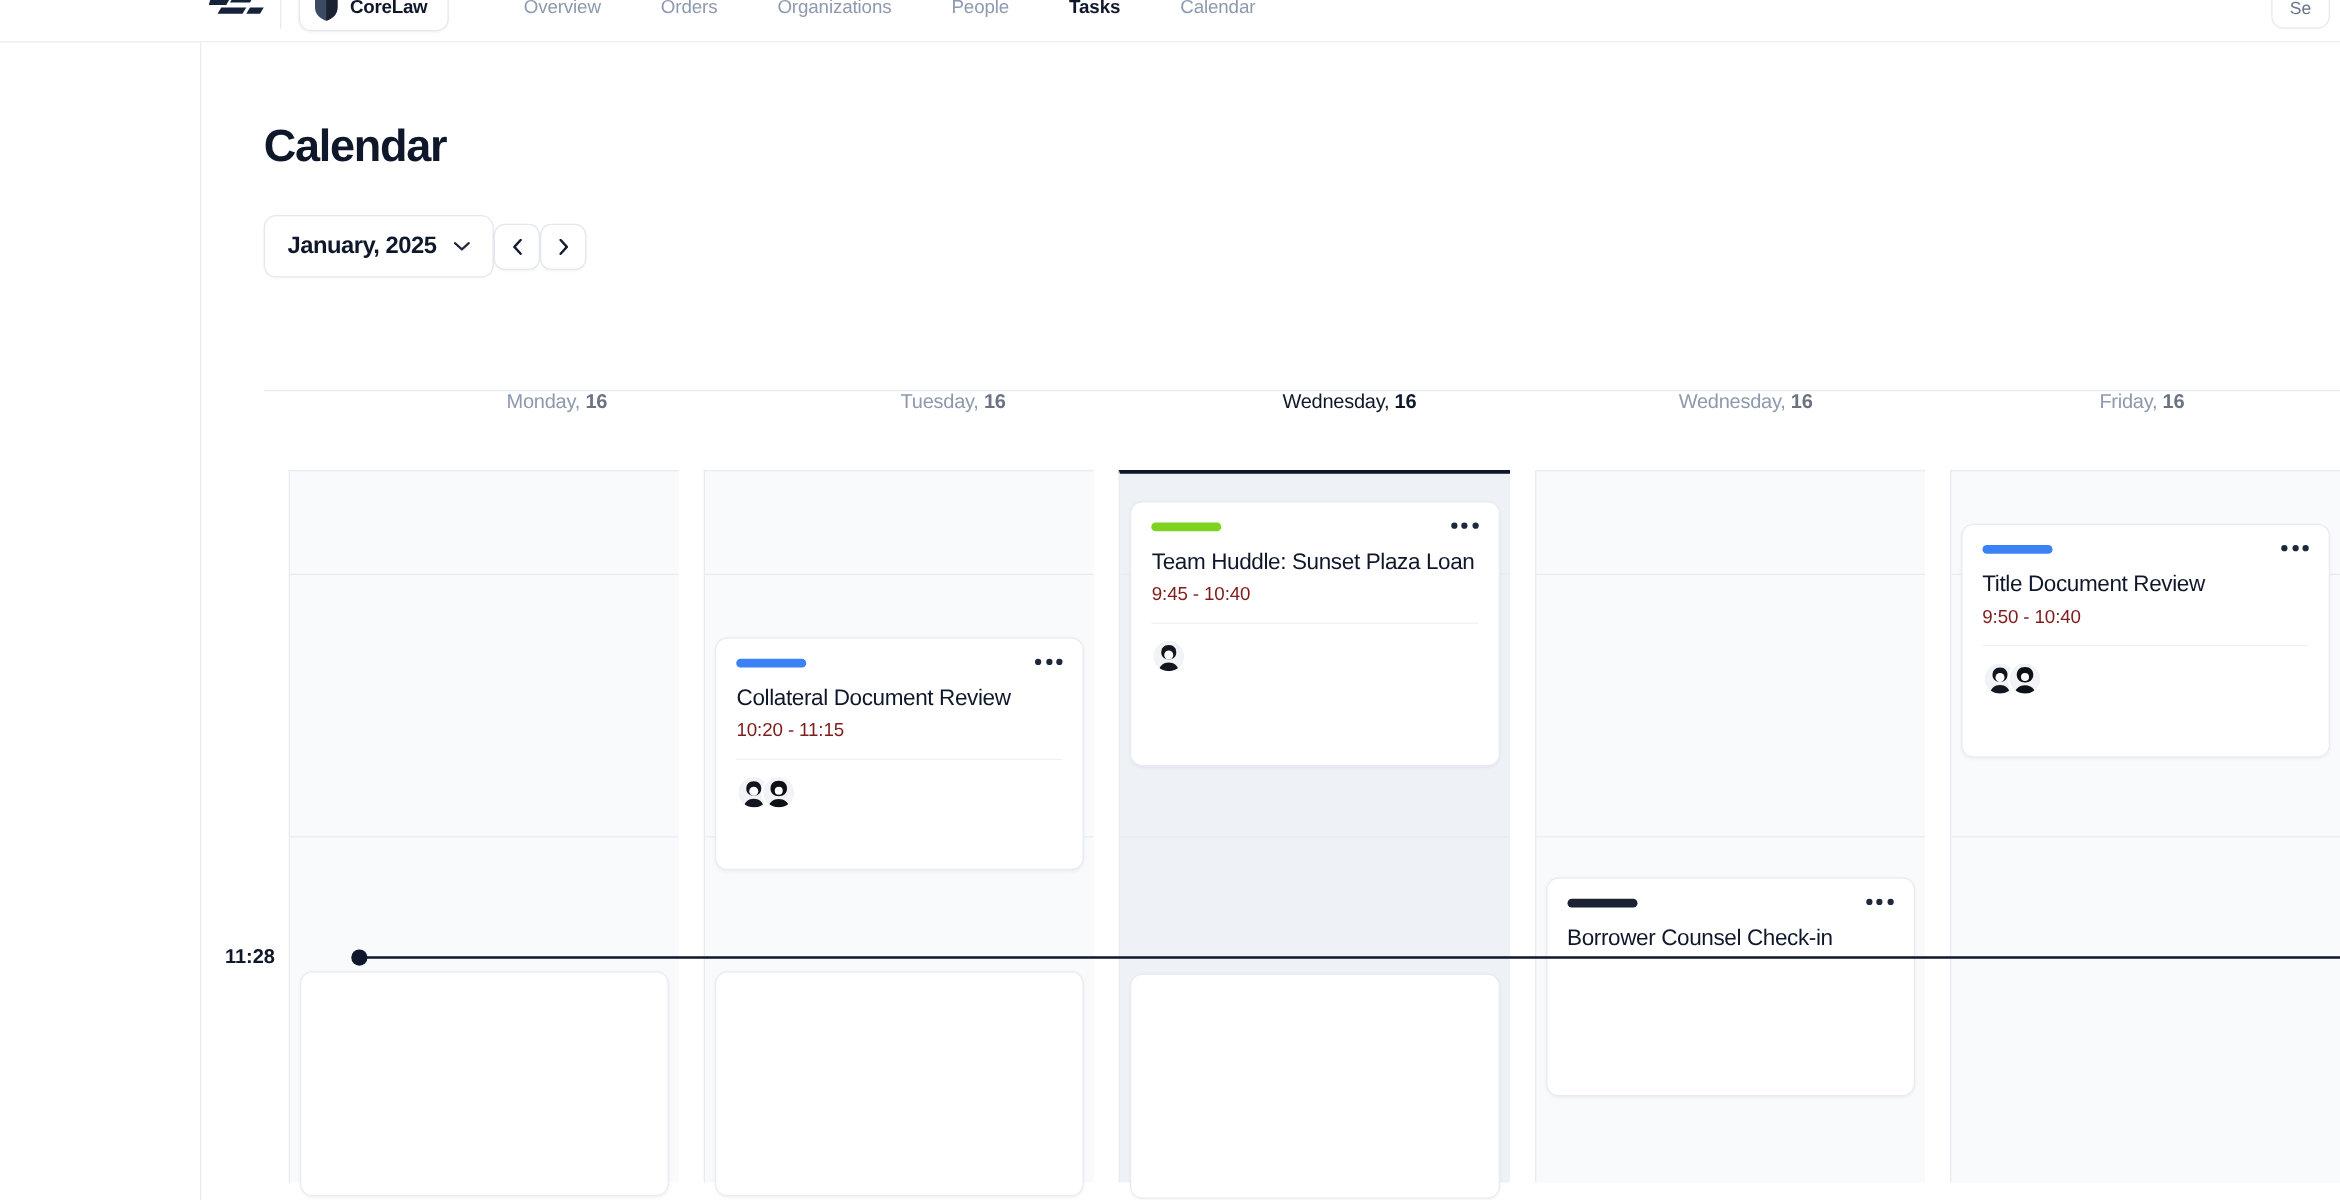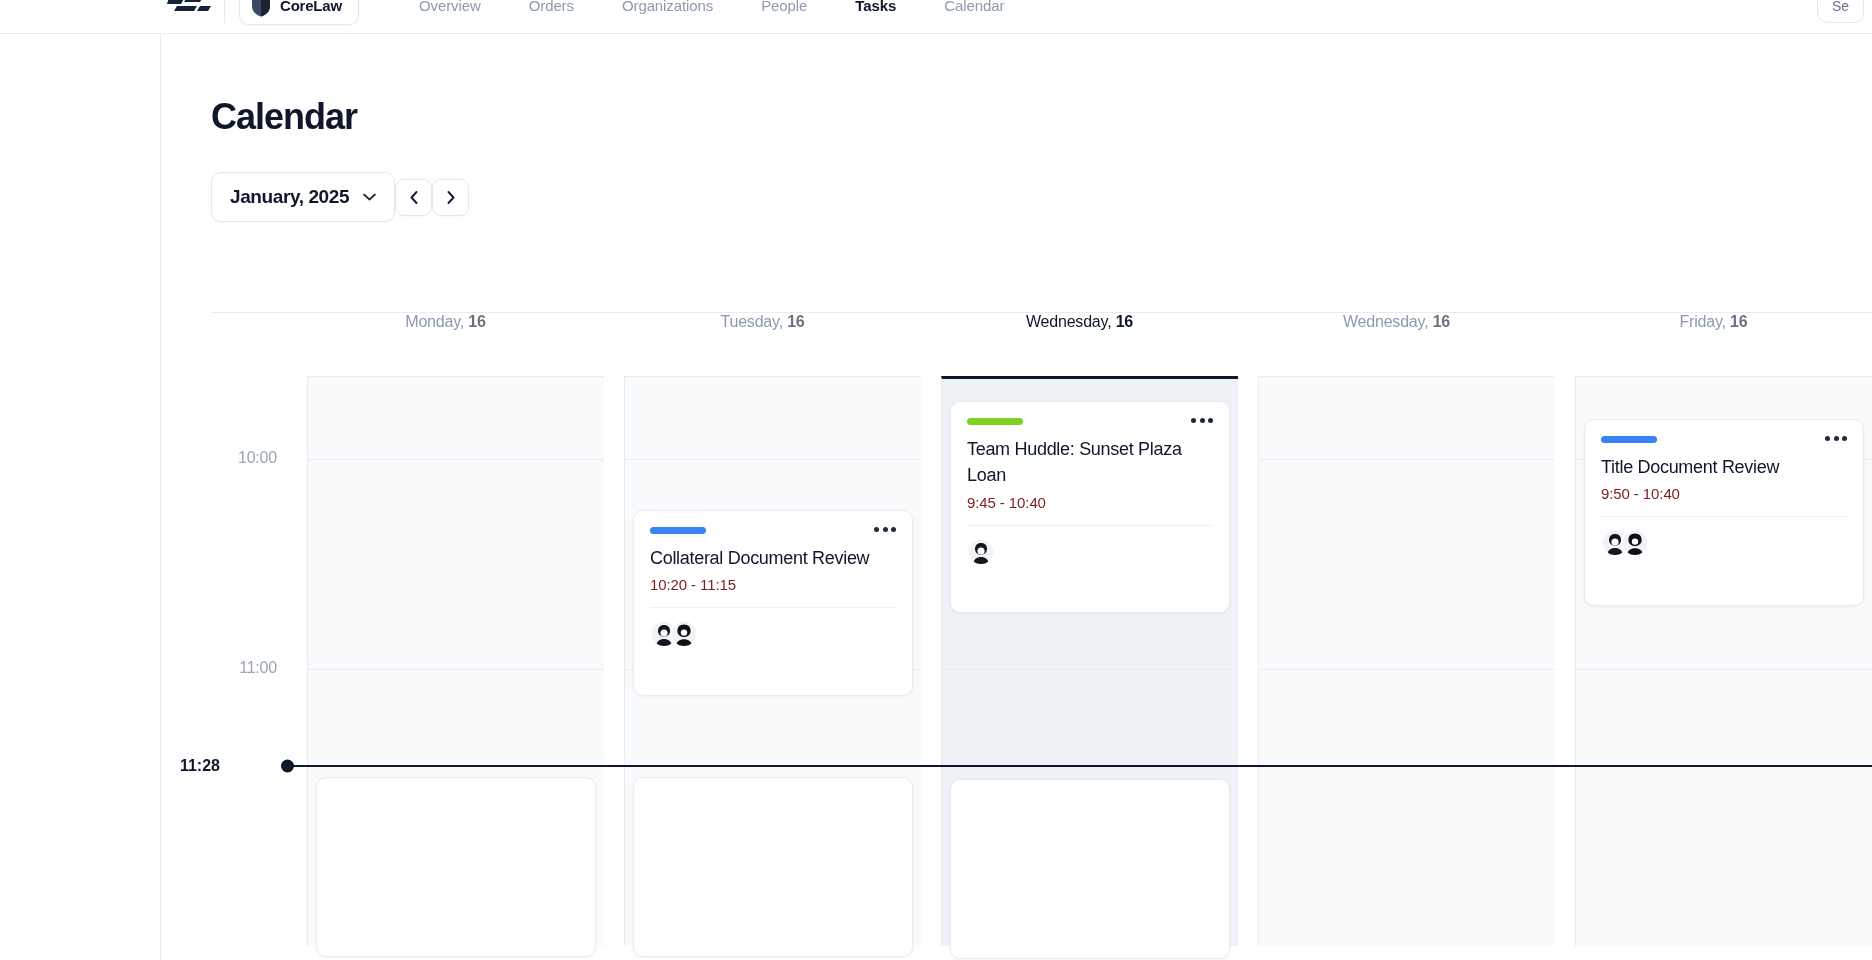--- a/index.html
+++ b/index.html
@@ -232,24 +232,20 @@
         <span class="dnum">16</span>
       </div>
       <div class="day-head">
         <span>Friday</span><span>,</span>
         <span class="dnum">16</span>
       </div>
     </div>
 
     <div class="cal-body">
 
-      <div class="gutter">
-        <span class="tlabel" style="top:82px">10:00</span>
-        <span class="tlabel" style="top:292px">11:00</span>
-      </div>
 
       <div class="day-col">
         <div class="hour-line" style="top:82px"></div>
         <div class="hour-line" style="top:292px"></div>
         <div class="event" style="top:400px;height:180px"></div>
       </div>
 
       <div class="day-col">
         <div class="hour-line" style="top:82px"></div>
         <div class="hour-line" style="top:292px"></div>
@@ -312,20 +308,31 @@
                 </svg>
             </span>
           </div>
         </div>
         <div class="event" style="top:400px;height:180px"></div>
       </div>
 
       <div class="day-col">
         <div class="hour-line" style="top:82px"></div>
         <div class="hour-line" style="top:292px"></div>
+        <div class="event" style="top:325px;height:175px">
+          <div class="ev-top">
+            <span class="ev-bar" style="background:#1b2333"></span>
+            <span class="ev-dots">
+                <i></i>
+                <i></i>
+                <i></i>
+              </span>
+          </div>
+          <div class="ev-title">Borrower Counsel Check-in</div>
+        </div>
       </div>
 
       <div class="day-col">
         <div class="hour-line" style="top:82px"></div>
         <div class="hour-line" style="top:292px"></div>
         <div class="event" style="top:42px;height:187px">
           <div class="ev-top">
             <span class="ev-bar" style="background:#3b82f6"></span>
             <span class="ev-dots">
                 <i></i>

